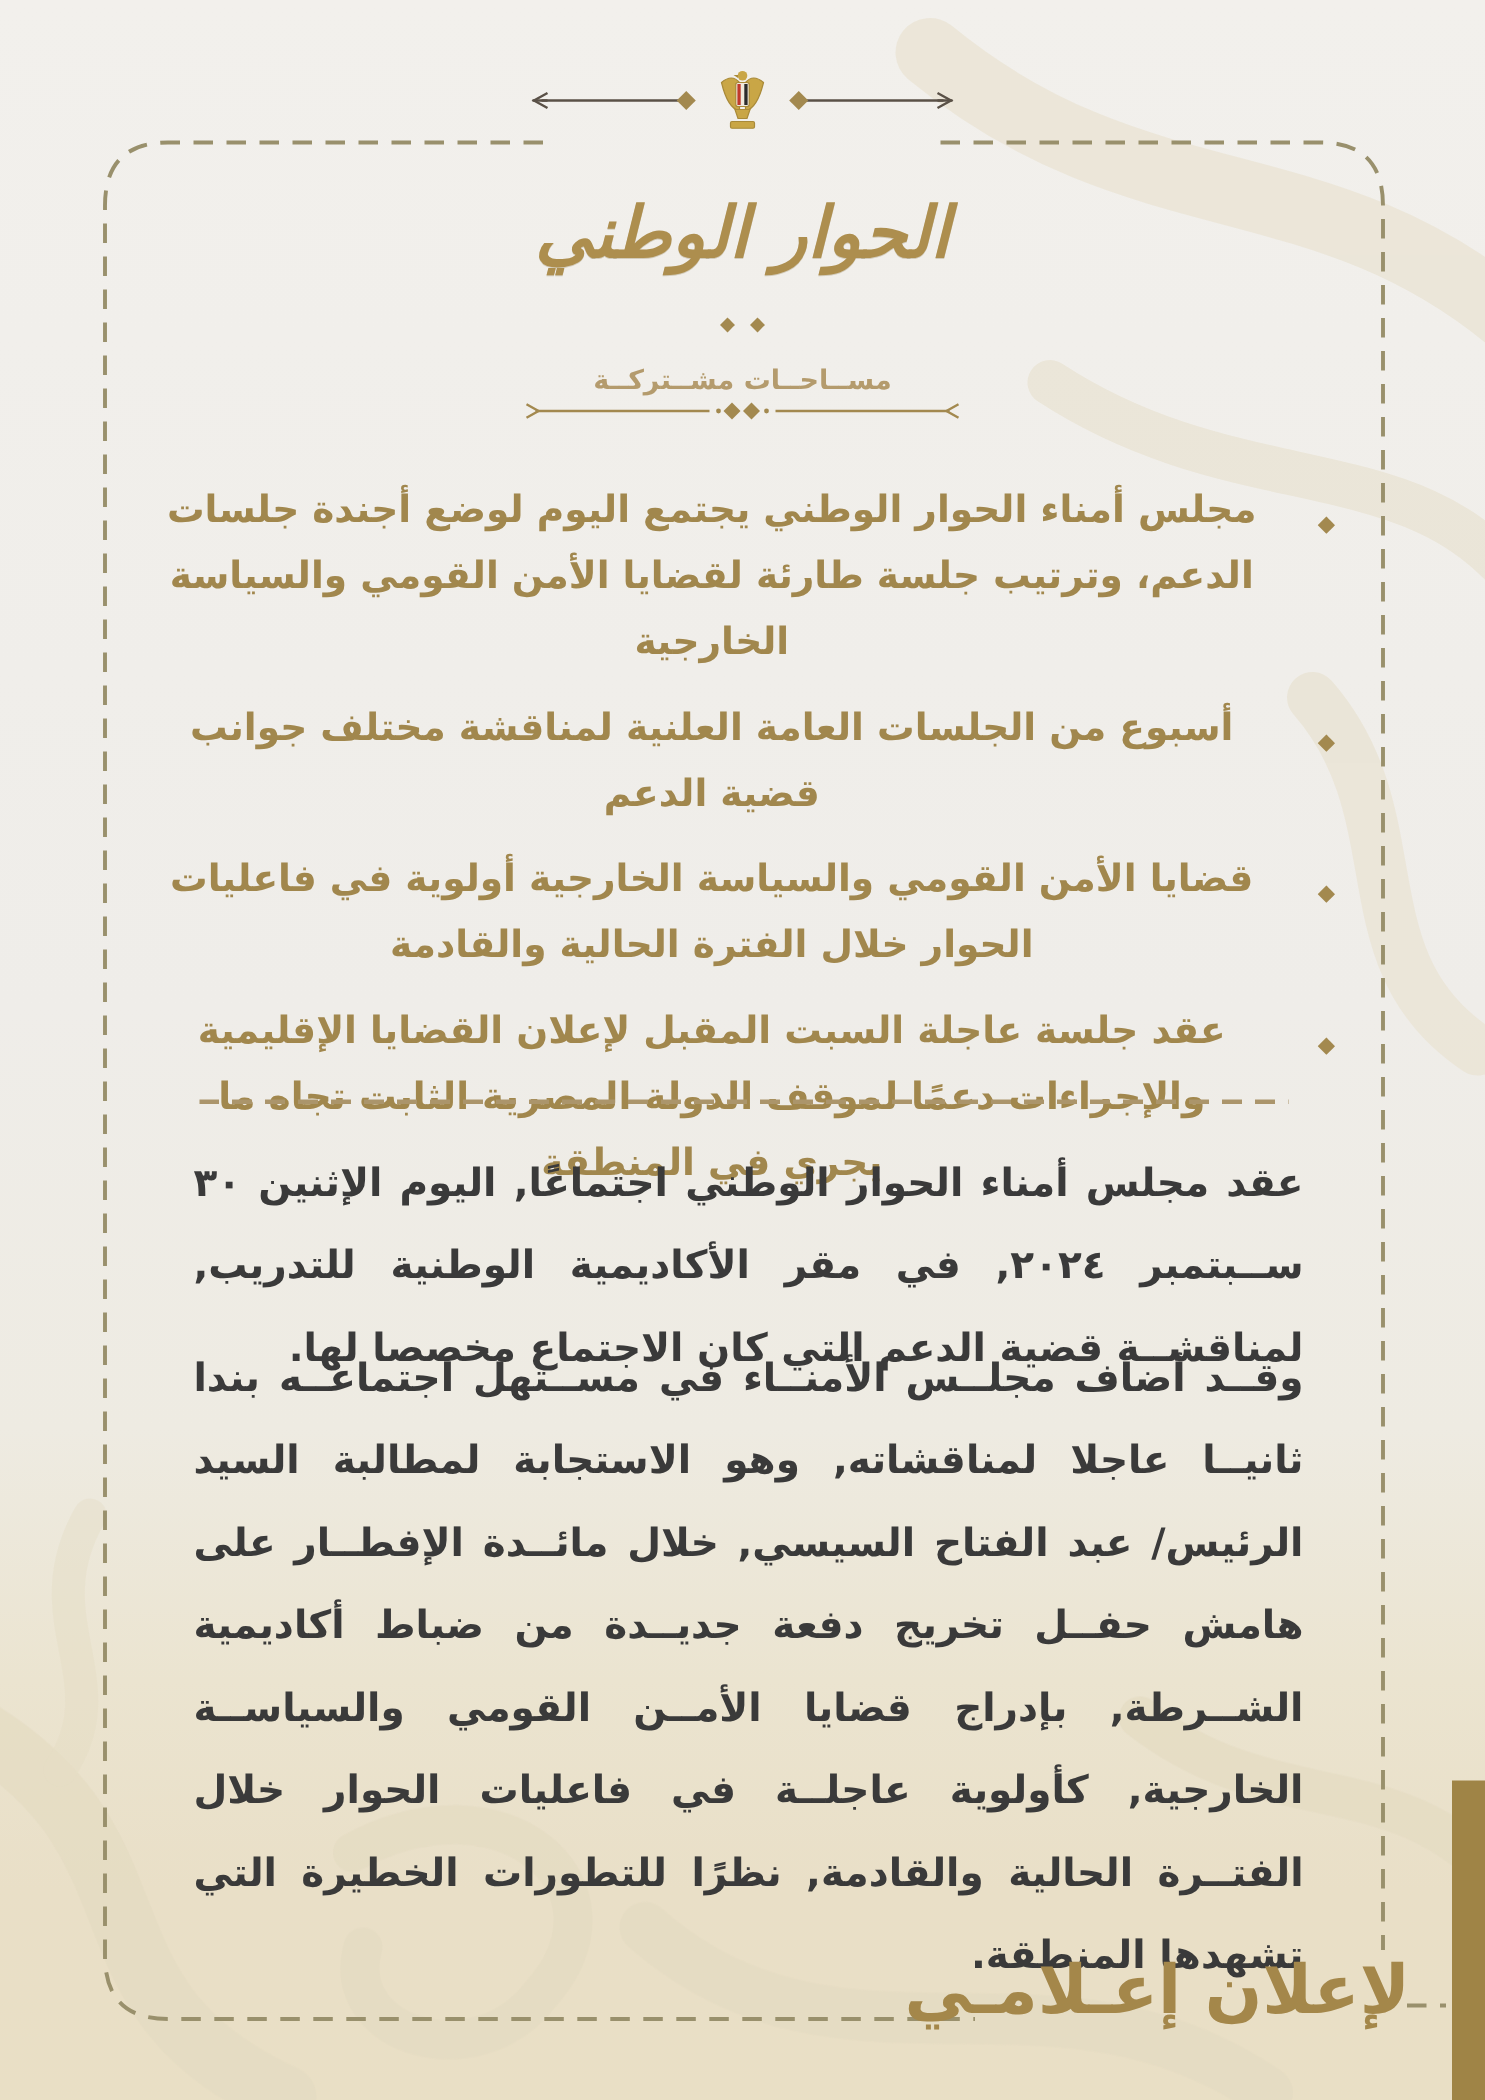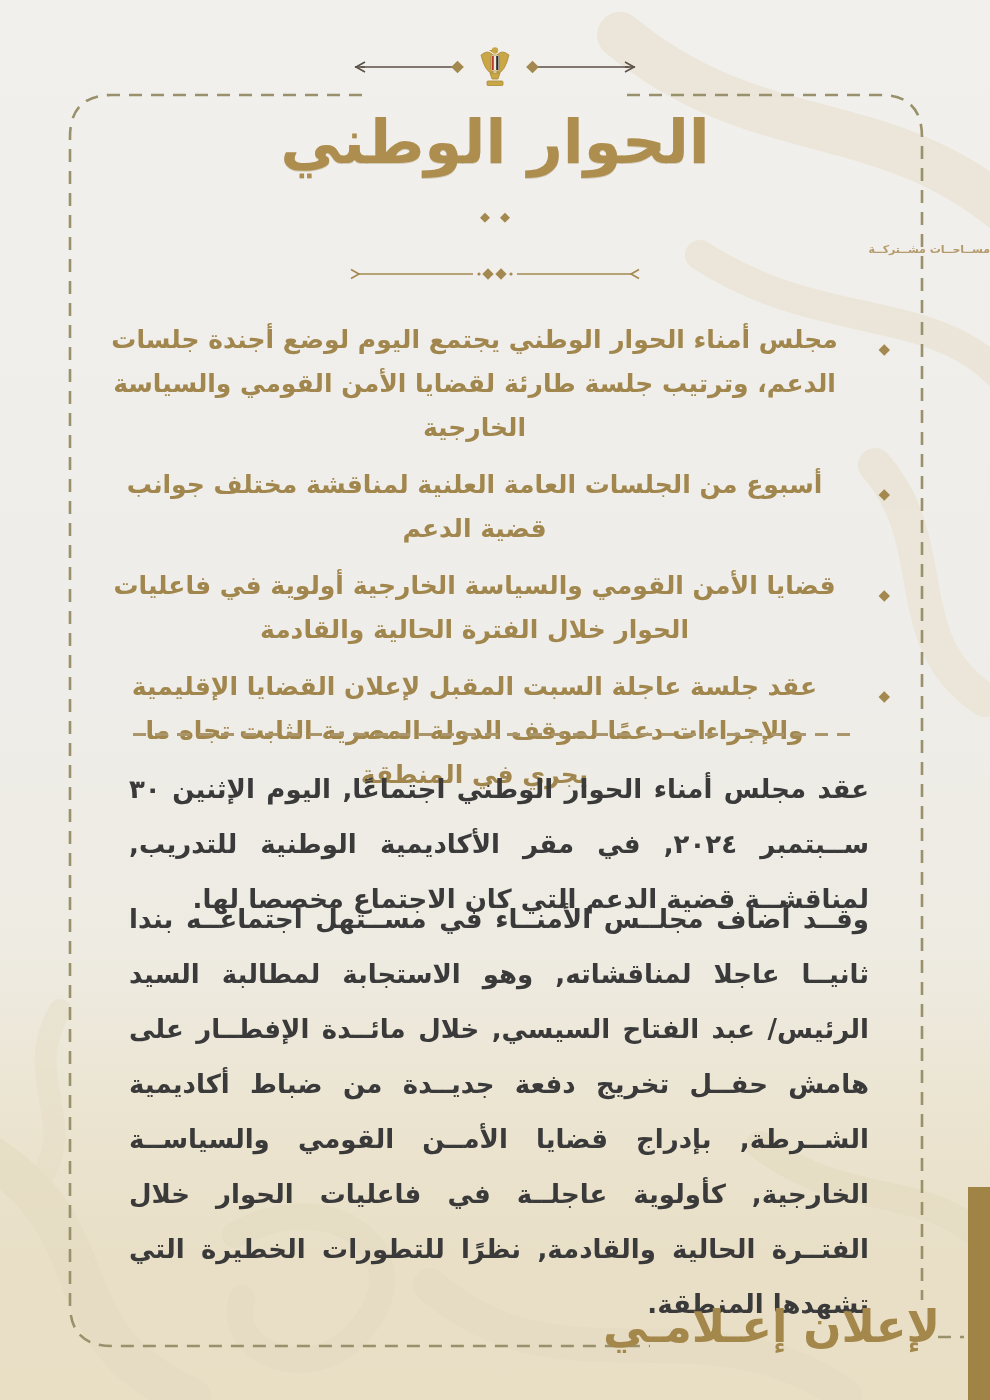--- a/index.html
+++ b/index.html
@@ -8,34 +8,35 @@
     font-family:"DejaVu Sans",sans-serif;
     background:linear-gradient(180deg,#f2f0ec 0%,#efede9 48%,#eeebe2 68%,#ebe4d0 80%,#e9dfc7 90%,#e9dfc5 100%);
   }
   svg{display:block;}
   .watermark{position:absolute;inset:0;pointer-events:none;}
   .border-svg{position:absolute;inset:0;pointer-events:none;}
   .gold-bar{position:absolute;right:0;top:1187px;width:22px;height:213px;background:#9f8446;}
 
   .emblem-row{position:absolute;top:46px;left:0;right:0;display:flex;justify-content:center;align-items:center;gap:7px;}
   .logo-callig{
-    position:absolute;top:82px;left:0;right:0;height:118px;
+    position:absolute;top:96px;left:0;right:0;height:118px;
     display:flex;align-items:center;justify-content:center;
-    font-size:61px;font-weight:bold;color:#ad8e4e;direction:rtl;
+    font-size:47px;font-weight:bold;color:#ad8e4e;direction:rtl;
     text-shadow:0 1px 0 rgba(120,95,40,.25);
+    font-style:italic;
   }
   .tagline{
     position:absolute;top:210px;left:0;right:0;
     display:flex;justify-content:center;align-items:center;gap:10px;
     font-size:21px;font-weight:bold;color:#8c6f3f;direction:rtl;
   }
   .tagline .dia{font-size:13px;color:#a3894f;line-height:1;}
   .subtitle{
-    position:absolute;top:243px;left:0;right:0;
-    font-size:11px;font-weight:bold;color:#b49b6d;letter-spacing:1px;direction:rtl;
+    position:absolute;top:243px;left:0;right:0;text-align:center;
+    font-size:18px;font-weight:bold;color:#b49b6d;letter-spacing:1px;direction:rtl;
   }
   .ornament{position:absolute;top:267px;left:0;right:0;display:flex;justify-content:center;}
 
   .bullets{position:absolute;top:318px;left:95px;right:98px;margin:0;padding:0;list-style:none;}
   .bullets li{
     position:relative;min-height:88px;margin-bottom:13px;
     padding:0 52px 0 14px;direction:rtl;text-align:center;
     font-size:25px;font-weight:bold;color:#a1874d;line-height:44px;
   }
   .bullets .marker{position:absolute;right:2px;top:9px;font-size:15px;color:#a3894f;}

